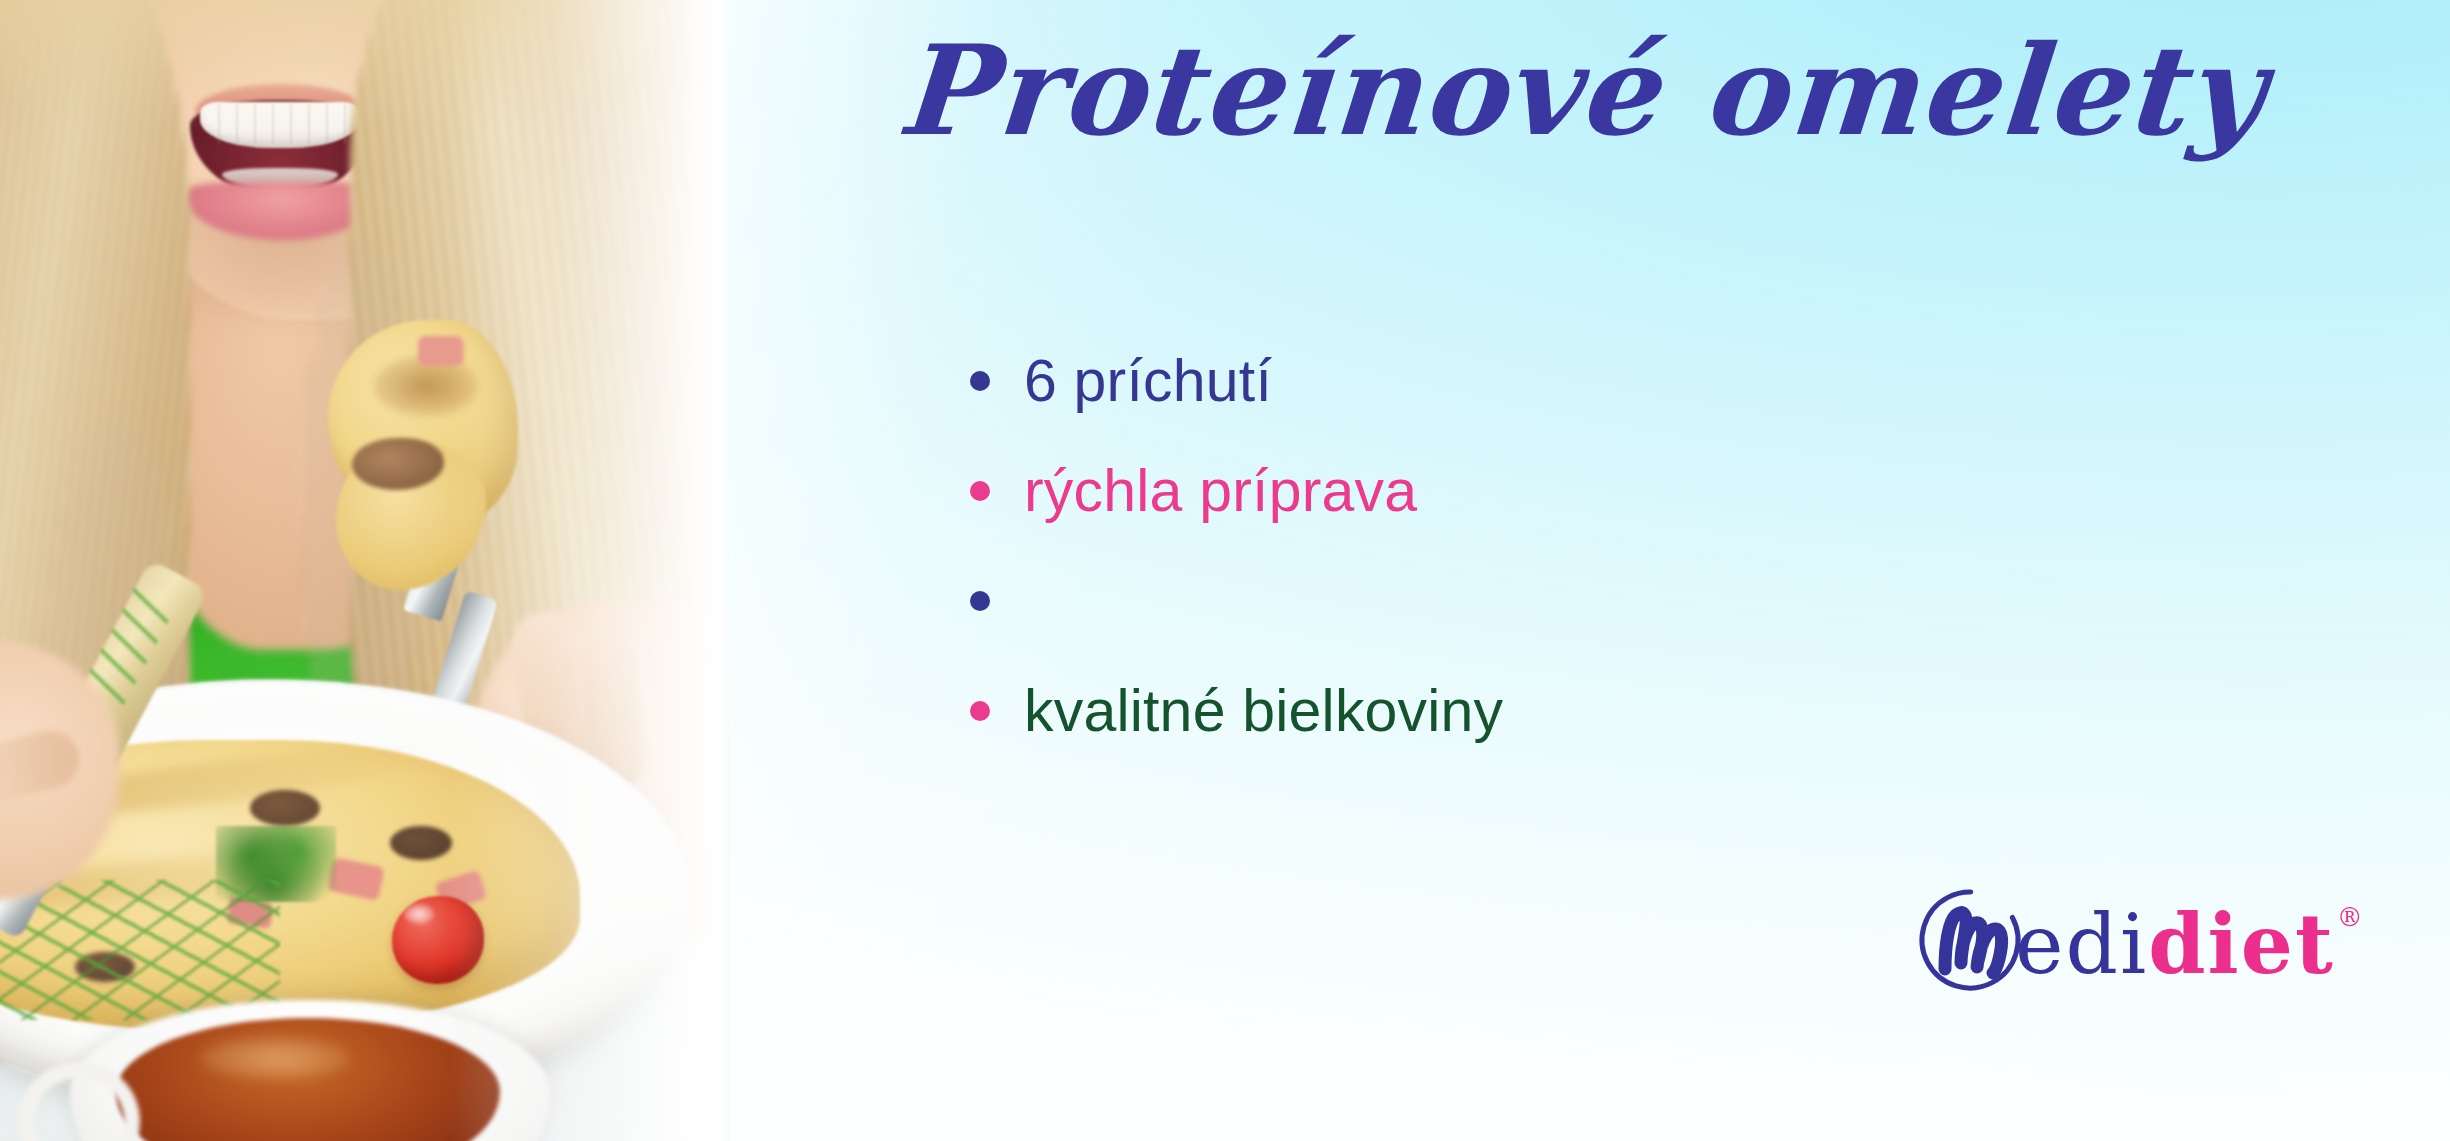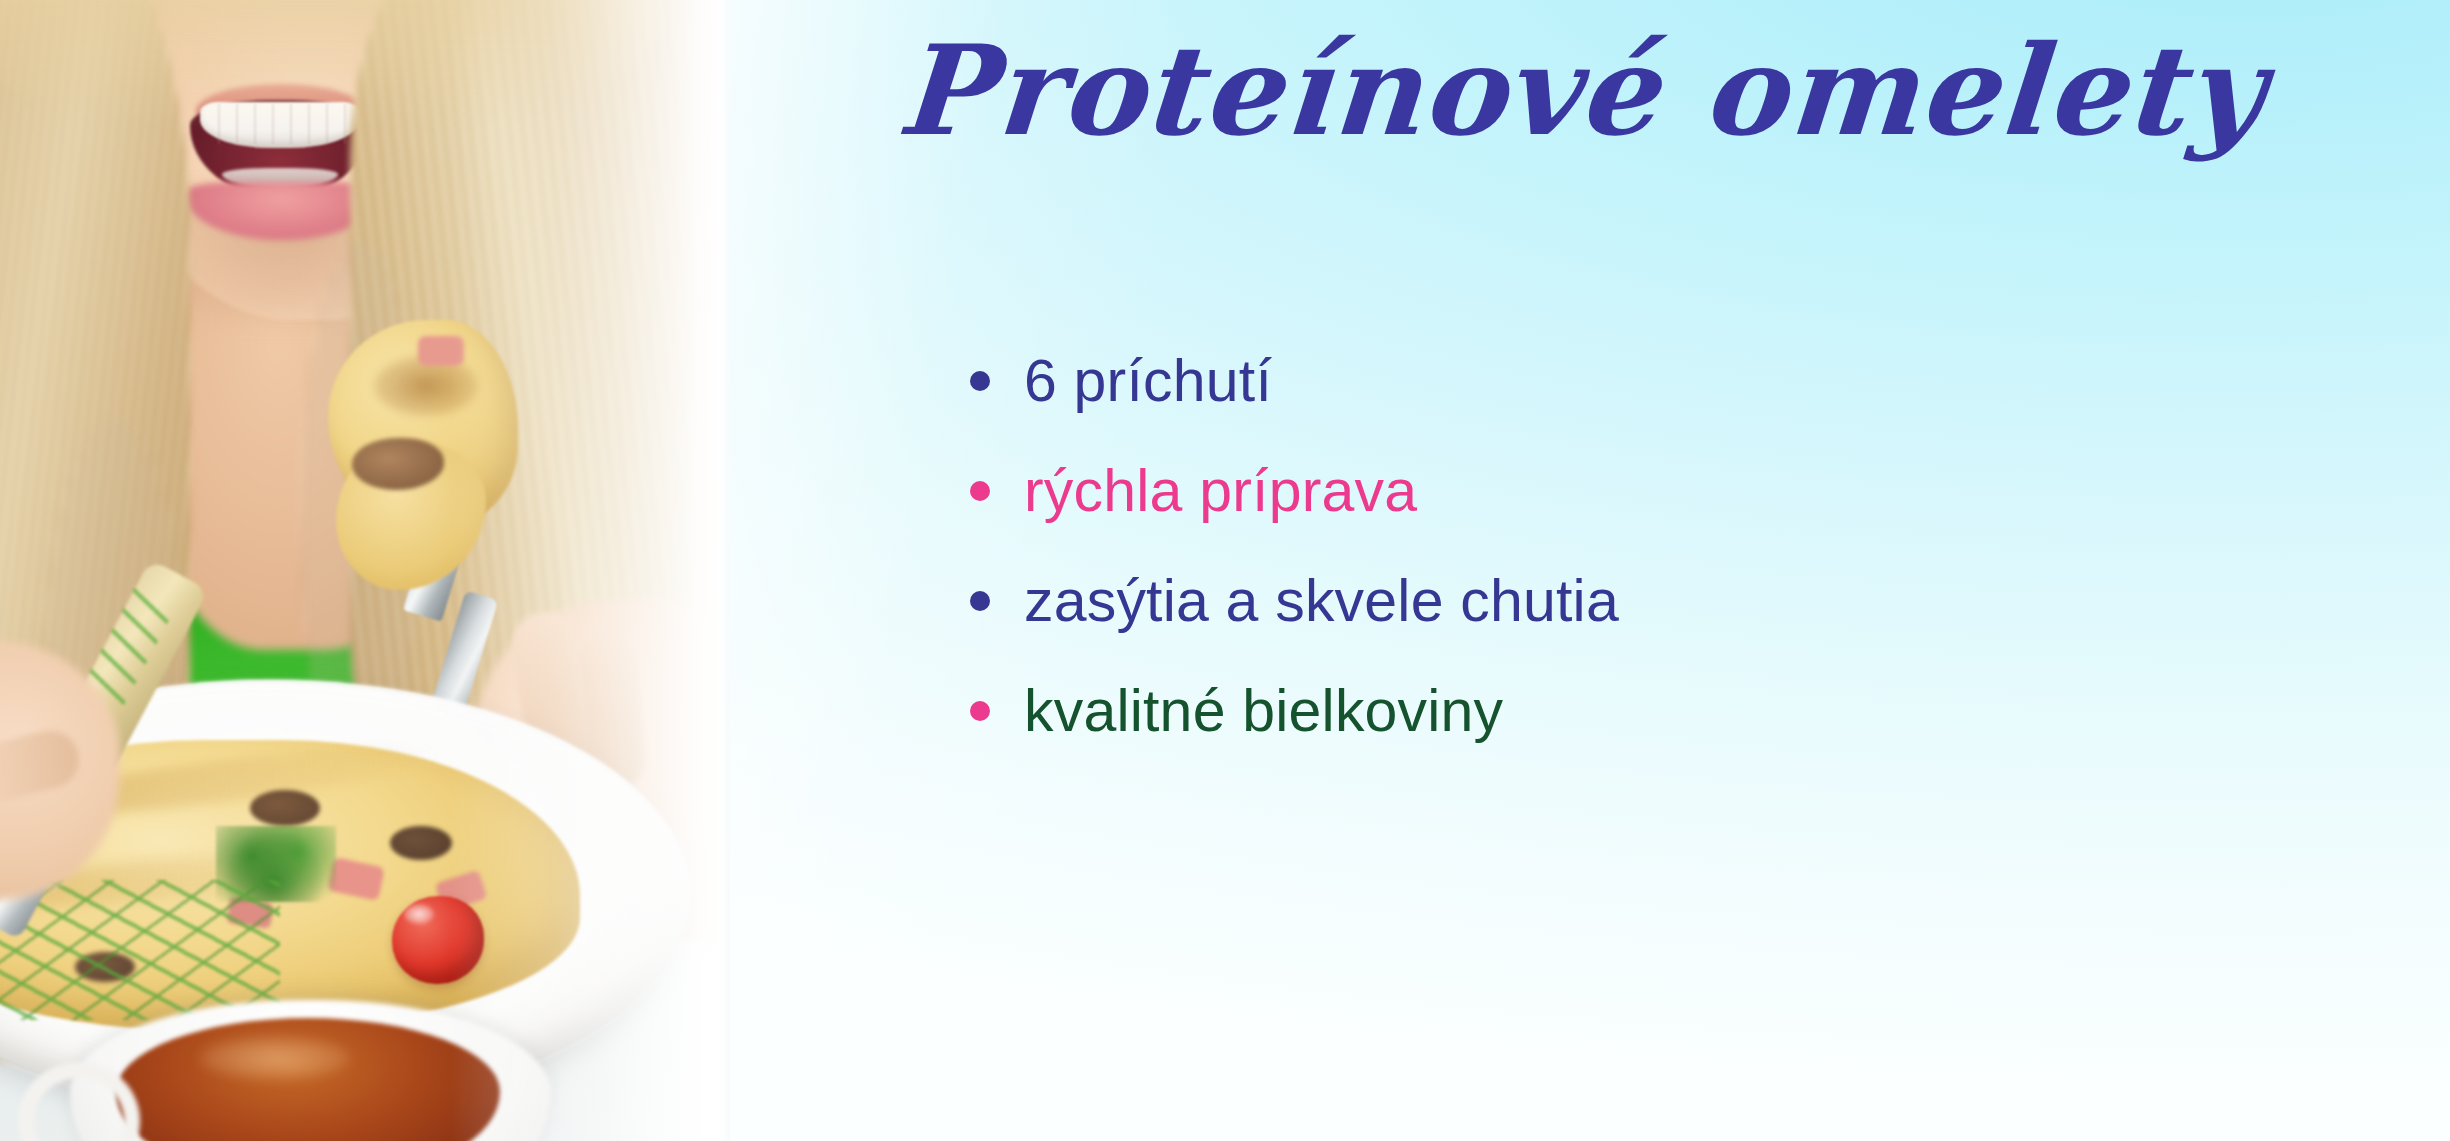--- a/index.html
+++ b/index.html
@@ -627,23 +627,35 @@
       <li class="bullet navy" style="color: rgb(53, 55, 147);">
         <span class="dot" style="background: rgb(53, 55, 147);"></span>
         <span>6 príchutí</span>
       </li>
       <li class="bullet pink" style="color: rgb(236, 59, 142);">
         <span class="dot" style="background: rgb(236, 59, 142);"></span>
         <span>rýchla príprava</span>
       </li>
       <li class="bullet navy" style="color: rgb(53, 55, 147);">
         <span class="dot" style="background: rgb(53, 55, 147);"></span>
-        <span>zasýtia a skvele chutia</span>
       </li>
       <li class="bullet pink" style="color: #14532d;">
         <span class="dot" style="background: rgb(236, 59, 142);"></span>
         <span>kvalitné bielkoviny</span>
       </li>
     </ul>
 
+    <div class="logo">
+      <span class="logo-mark">
+        <svg width="118" height="118" viewBox="0 0 118 118" aria-hidden="true">
+          <circle cx="59" cy="59" r="48" fill="none" stroke="#35349a" stroke-width="5" stroke-linecap="round" stroke-dasharray="250 52" transform="rotate(-28 59 59)"></circle>
+          <path d="M34 88 C34 62, 38 40, 45 34 C52 28, 56 34, 55 44 C54 56, 50 70, 50 82
+                   C50 62, 57 44, 64 42 C71 40, 73 50, 71 62 C69 74, 66 82, 66 86
+                   C68 66, 76 48, 84 48 C92 48, 92 62, 88 78 C86 86, 84 90, 82 92" fill="none" stroke="#35349a" stroke-width="13" stroke-linecap="round" stroke-linejoin="round"></path>
+        </svg>
+      </span>
+      <span class="logo-word">
+        <span class="logo-edi">edi</span><span class="logo-diet">diet</span><span class="logo-reg">®</span>
+      </span>
+    </div>
 
   </div>
 </div>
 
 </body></html>

